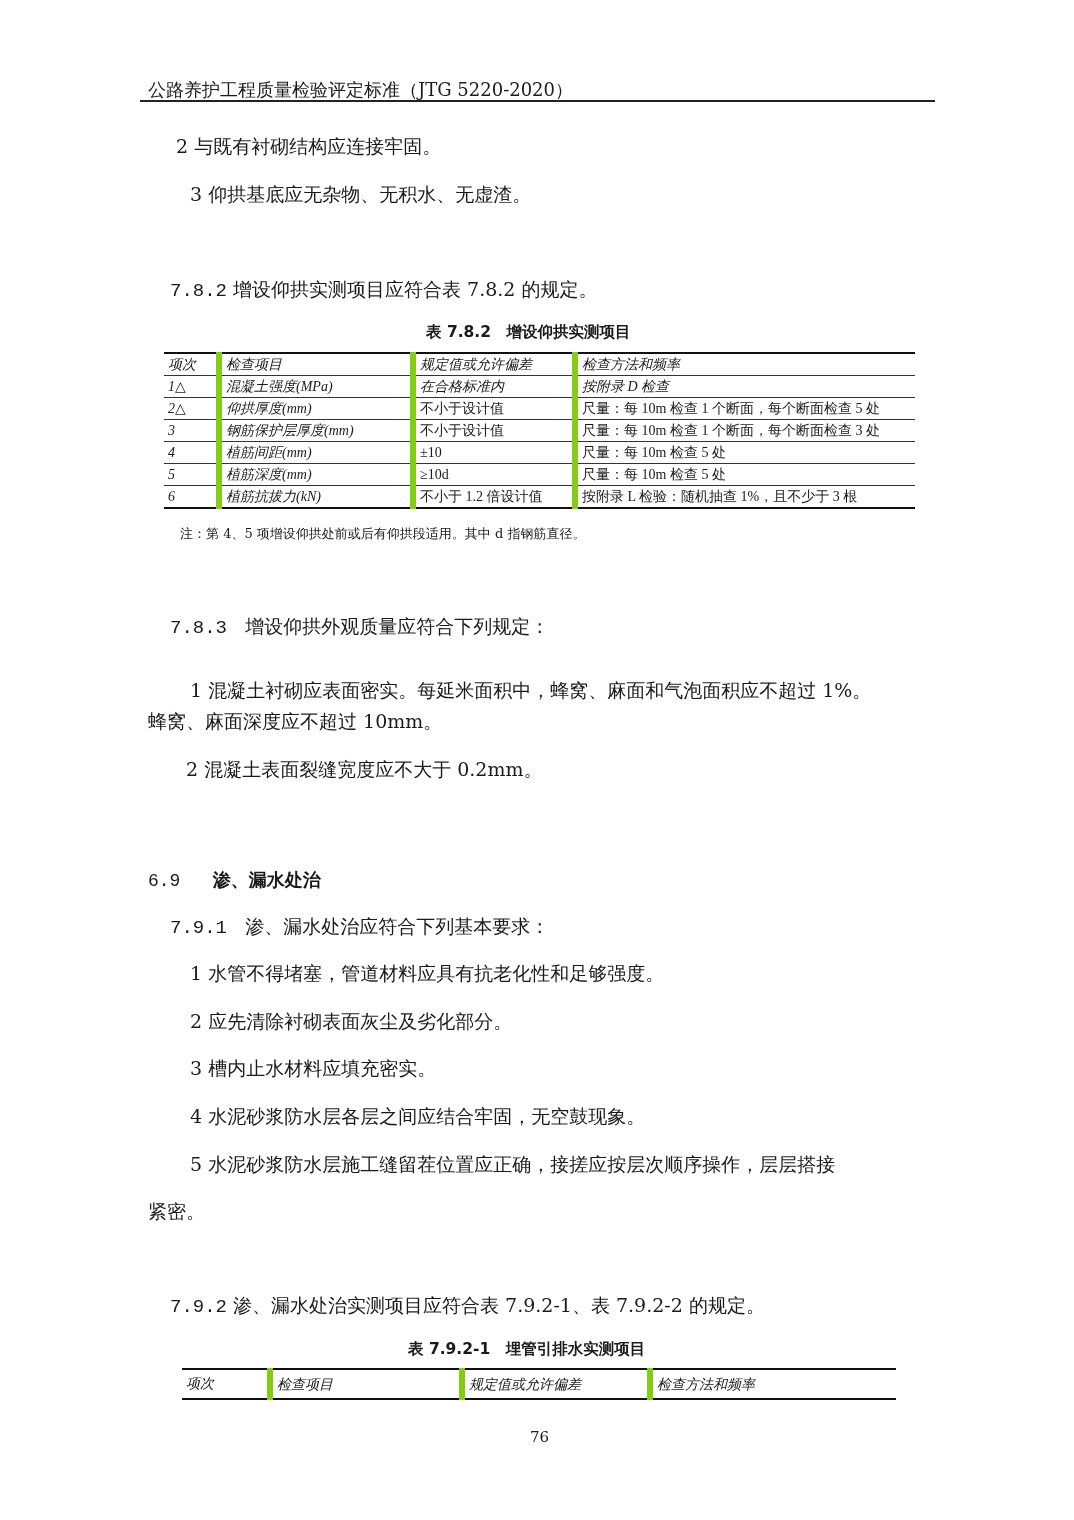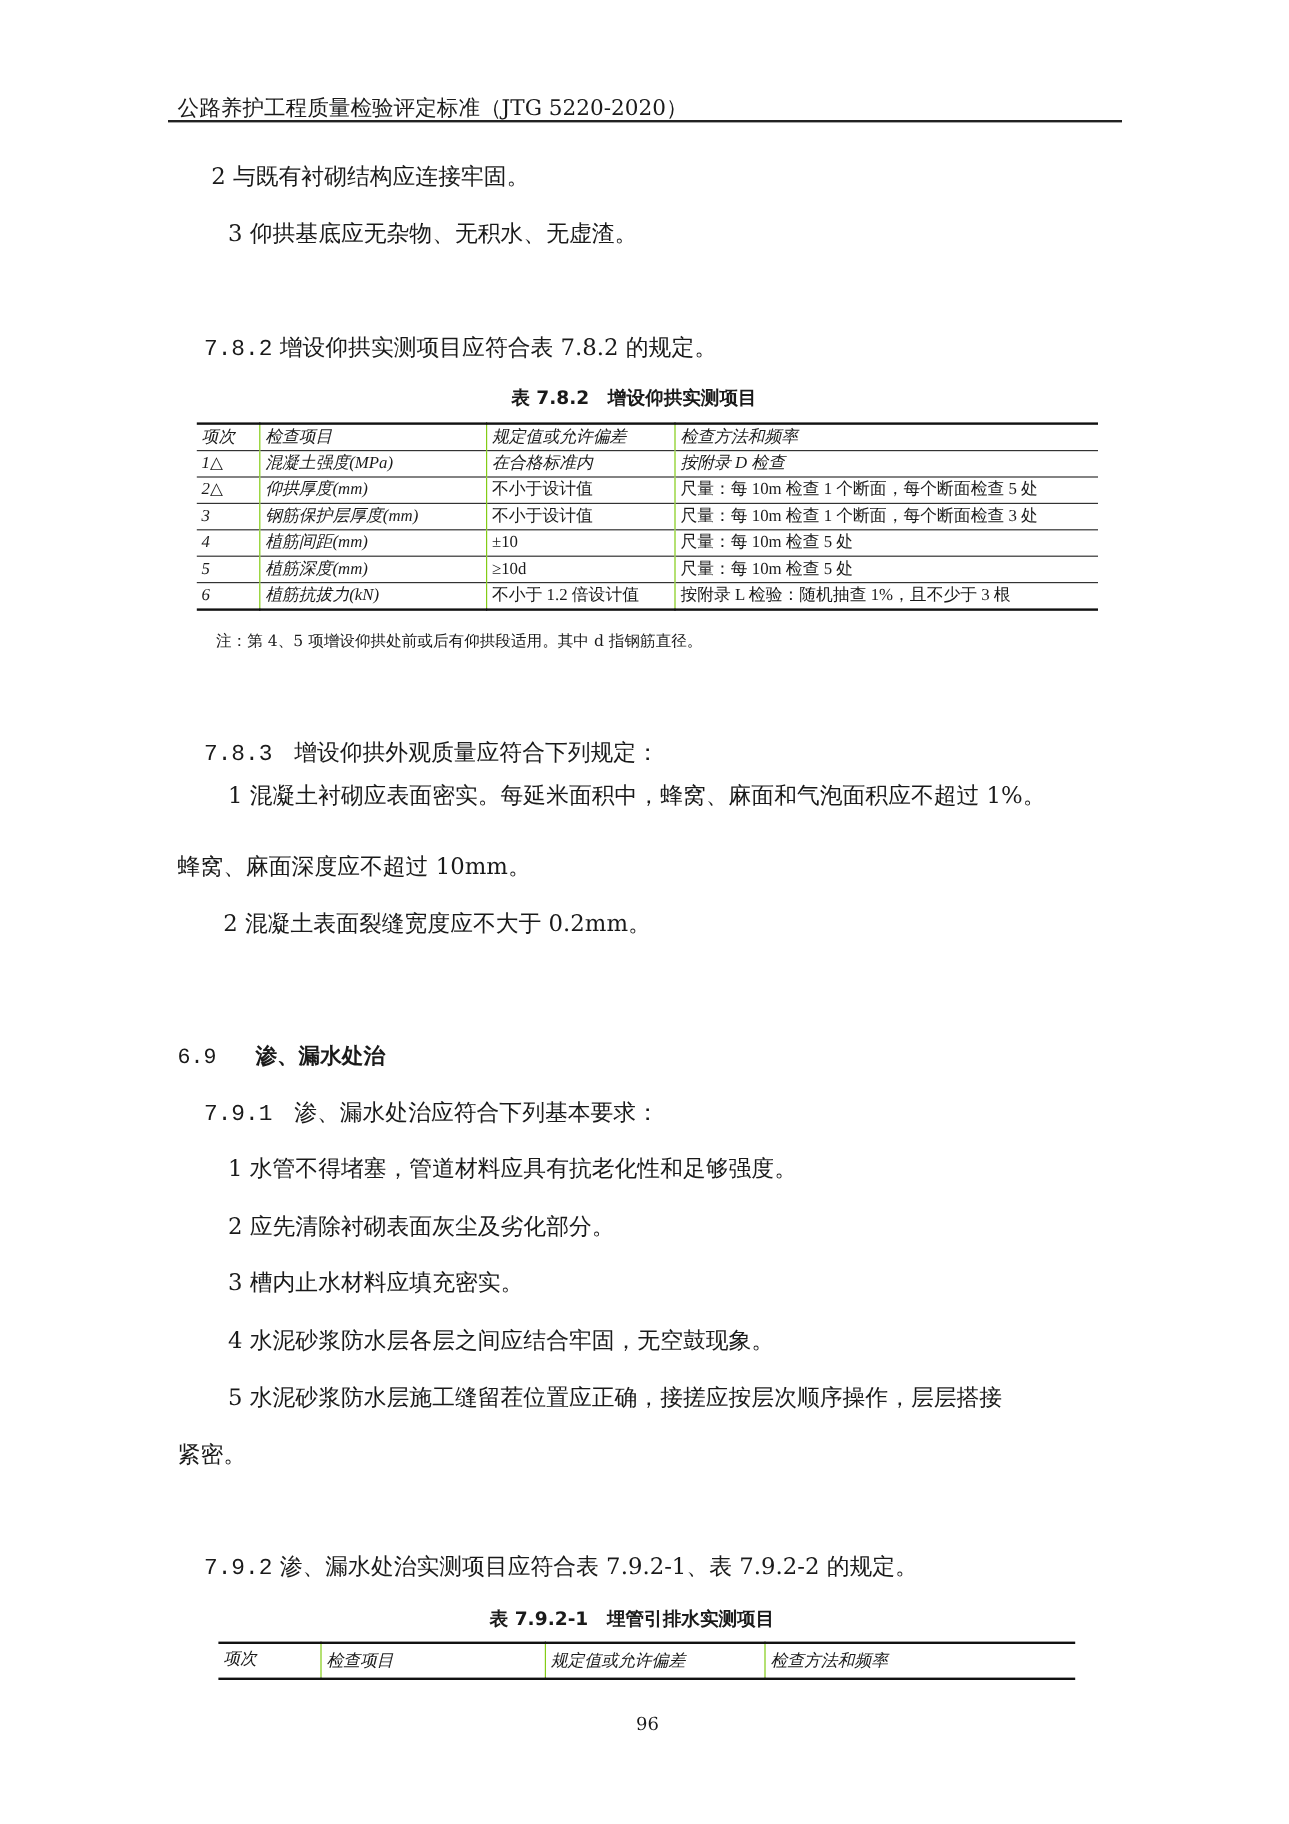--- a/index.html
+++ b/index.html
@@ -5,21 +5,21 @@
   html, body { margin: 0; padding: 0; background: #ffffff; }
   body { width: 1074px; height: 1520px; position: relative; overflow: hidden;
          font-family: "DejaVu Serif", "Liberation Serif", serif; color: #1a1a1a; }
   .abs { position: absolute; white-space: nowrap; }
   .header { left: 148px; top: 78px; font-size: 18px; }
   .header-rule { position: absolute; left: 140px; top: 100px; width: 795px; height: 1.5px; background: #222; }
   .p { font-size: 19px; }
   .sans { font-family: Liberation Mono, monospace; }
   .caption { font-size: 15.5px; font-weight: bold; font-family: "DejaVu Sans", "Liberation Sans", sans-serif; }
   table.t { position: absolute; border-collapse: collapse; font-size: 14px; font-family: "Liberation Serif", "DejaVu Serif", serif; }
-  table.t td { border-left: 1px solid #84cc16; border-top: 1px solid #333; padding: 0 4px; height: 21px; line-height: 21px; white-space: nowrap; }
+  table.t td { border-left: 6px solid #84cc16; border-top: 1px solid #333; padding: 0 4px; height: 21px; line-height: 21px; white-space: nowrap; }
   table.t tr td:first-child { border-left: none; }
   table.t { border-top: 2px solid #111; border-bottom: 2px solid #111; }
   table.t tr.head td { border-top: none; }
   .c { text-align: left; font-style: italic; }
   .l { text-align: left; }
   .note { font-size: 13px; left: 180px; top: 525px; }
   .pageno { left: 530px; top: 1428px; font-size: 15px; }
 </style>
 </head>
 <body>
@@ -83,21 +83,21 @@
   </tr>
 </tbody>
   </table>
 
 <div class="abs note">注：第 4、5 项增设仰拱处前或后有仰拱段适用。其中 d 指钢筋直径。</div>
 
 <div class="abs p" style="left:170px; top:614px;text-align:right;">
   <span class="sans">7.8.3</span>&nbsp;&nbsp;
   <span>增设仰拱外观质量应符合下列规定：</span>
 </div>
-<div class="abs p" style="left:190px; top:650px;">1 混凝土衬砌应表面密实。每延米面积中，蜂窝、麻面和气泡面积应不超过 1%。</div>
+<div class="abs p" style="left:190px; top:678px;">1 混凝土衬砌应表面密实。每延米面积中，蜂窝、麻面和气泡面积应不超过 1%。</div>
 <div class="abs p" style="left:148px; top:709px;">蜂窝、麻面深度应不超过 10mm。</div>
 <div class="abs p" style="left:186px; top:757px;">2 混凝土表面裂缝宽度应不大于 0.2mm。</div>
 
 <div class="abs p sans" style="left:148px; top:868px; font-size:18px;">
   <span>6.9</span>&nbsp;&nbsp;
   <b>渗、漏水处治</b>
 </div>
 
 <div class="abs p" style="left:170px; top:914px;">
   <span class="sans">7.9.1</span>&nbsp;&nbsp;
@@ -121,13 +121,13 @@
   <tbody>
       <tr class="head">
     <td class="c" style="width:77px; height:28px; line-height:28px;">项次</td>
     <td class="c" style="width:178px;">检查项目</td>
     <td class="c" style="width:174px;">规定值或允许偏差</td>
     <td class="c">检查方法和频率</td>
   </tr>
 </tbody>
   </table>
 
-<div class="abs pageno">96</div>
+<div class="abs pageno">76</div>
 
 </body></html>

